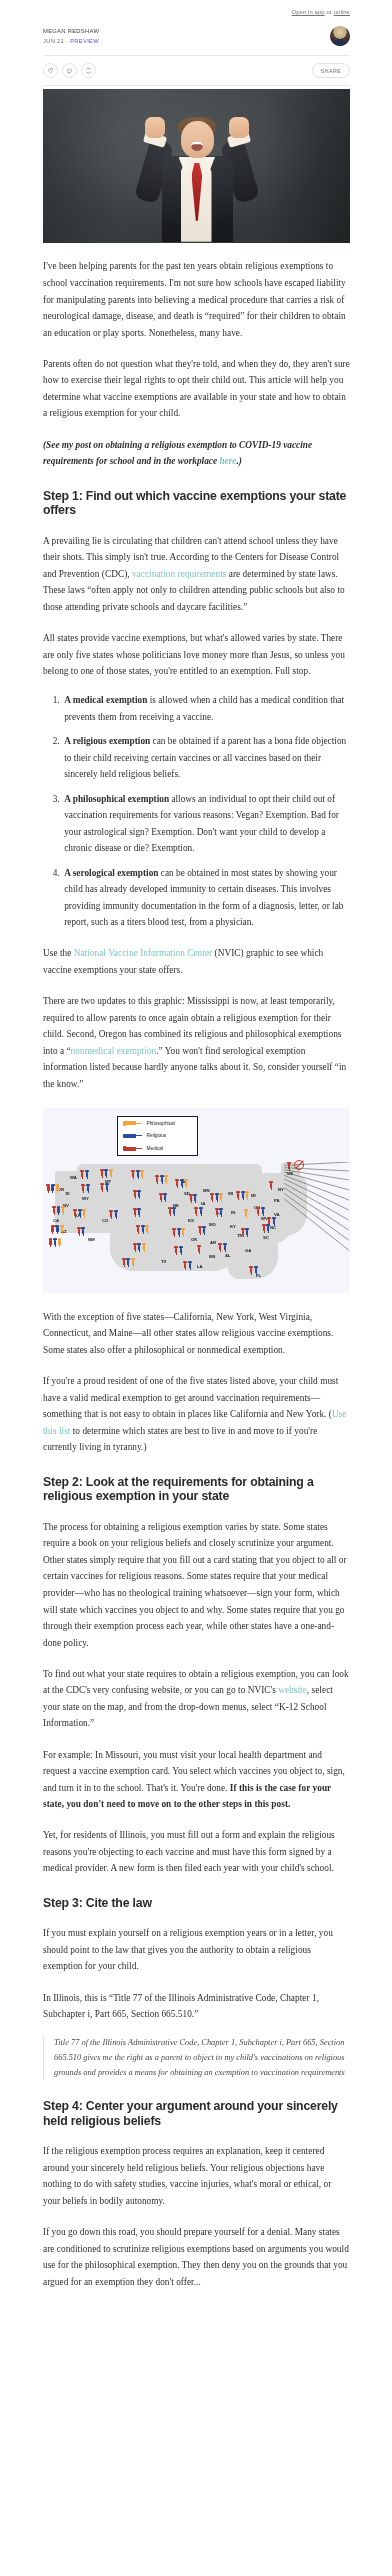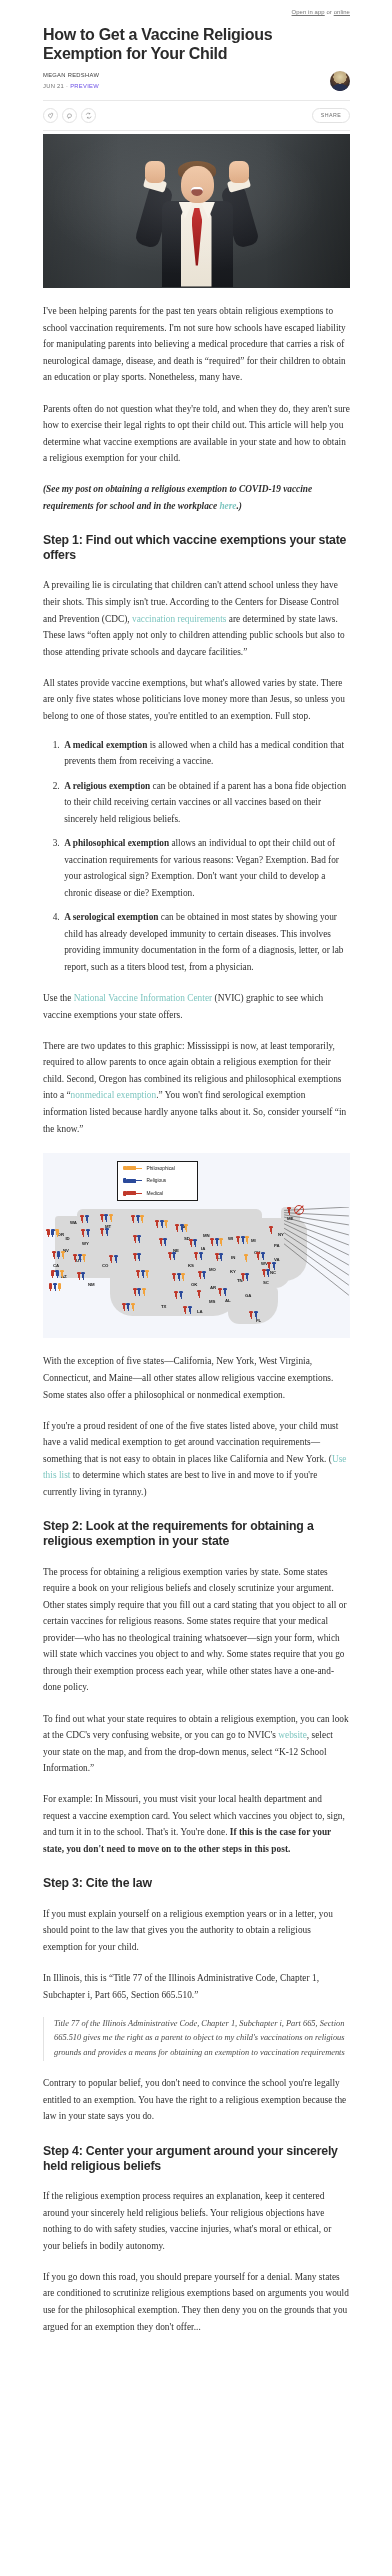--- a/index.html
+++ b/index.html
@@ -244,21 +244,20 @@
 </head>
 <body>
 
 <div class="page">
 
   <div class="topbar">
     <a href="#">Open in app</a><span> or </span><a href="#">online</a>
   </div>
 
   <div class="post-header">
-    <h1 class="post-title">How to Get a Vaccine Religious Exemption for Your Child</h1>
 
     <div class="byline-row">
       <div class="byline-txt">
         <span class="byline-name">MEGAN REDSHAW</span>
         <span class="byline-meta"><span>JUN 21</span><span> · </span><span class="preview">PREVIEW</span></span>
       </div>
       <div class="avatar"></div>
     </div>
     <div class="rule"></div>
   </div>
@@ -900,29 +899,29 @@
     <p class="bodytext"><span>If you're a proud resident of one of the five states listed above, your child must have a valid medical exemption to get around vaccination requirements—something that is not easy to obtain in places like California and New York. (</span><a class="ilink" href="#">Use this list</a><span> to determine which states are best to live in and move to if you're currently living in tyranny.)</span></p>
 
     <h2 class="steph">Step 2: Look at the requirements for obtaining a religious exemption in your state</h2>
 
     <p class="bodytext">The process for obtaining a religious exemption varies by state. Some states require a book on your religious beliefs and closely scrutinize your argument. Other states simply require that you fill out a card stating that you object to all or certain vaccines for religious reasons. Some states require that your medical provider—who has no theological training whatsoever—sign your form, which will state which vaccines you object to and why. Some states require that you go through their exemption process each year, while other states have a one-and-done policy.</p>
 
     <p class="bodytext"><span>To find out what your state requires to obtain a religious exemption, you can look at the CDC's very confusing website, or you can go to NVIC's </span><a class="ilink" href="#">website</a><span>, select your state on the map, and from the drop-down menus, select “K-12 School Information.”</span></p>
 
     <p class="bodytext"><span>For example: In Missouri, you must visit your local health department and request a vaccine exemption card. You select which vaccines you object to, sign, and turn it in to the school. That's it. You're done. </span><span class="bold">If this is the case for your state, you don't need to move on to the other steps in this post.</span></p>
 
+    <p class="bodytext">Yet, for residents of Illinois, you must fill out a form and explain the religious reasons you're objecting to each vaccine and must have this form signed by a medical provider. A new form is then filed each year with your child's school.</p>
 
     <h2 class="steph">Step 3: Cite the law</h2>
 
     <p class="bodytext">If you must explain yourself on a religious exemption years or in a letter, you should point to the law that gives you the authority to obtain a religious exemption for your child.</p>
     <p class="bodytext">In Illinois, this is “Title 77 of the Illinois Administrative Code, Chapter 1, Subchapter i, Part 665, Section 665.510.”</p>
 
     <blockquote class="legal">Title 77 of the Illinois Administrative Code, Chapter 1, Subchapter i, Part 665, Section 665.510 gives me the right as a parent to object to my child's vaccinations on religious grounds and provides a means for obtaining an exemption to vaccination requirements</blockquote>
 
-    <p class="bodytext">Contrary to popular belief, you don't need to convince the school you're legally entitled to an exemption. You have the right to a religious exemption because the law in your state says you do.</p>
 
     <h2 class="steph">Step 4: Center your argument around your sincerely held religious beliefs</h2>
 
     <p class="bodytext">If the religious exemption process requires an explanation, keep it centered around your sincerely held religious beliefs. Your religious objections have nothing to do with safety studies, vaccine injuries, what's moral or ethical, or your beliefs in bodily autonomy.</p>
     <p class="bodytext">If you go down this road, you should prepare yourself for a denial. Many states are conditioned to scrutinize religious exemptions based on arguments you would use for the philosophical exemption. They then deny you on the grounds that you argued for an exemption they don't offer...</p>
   </div>
 
 
 </div>
 

